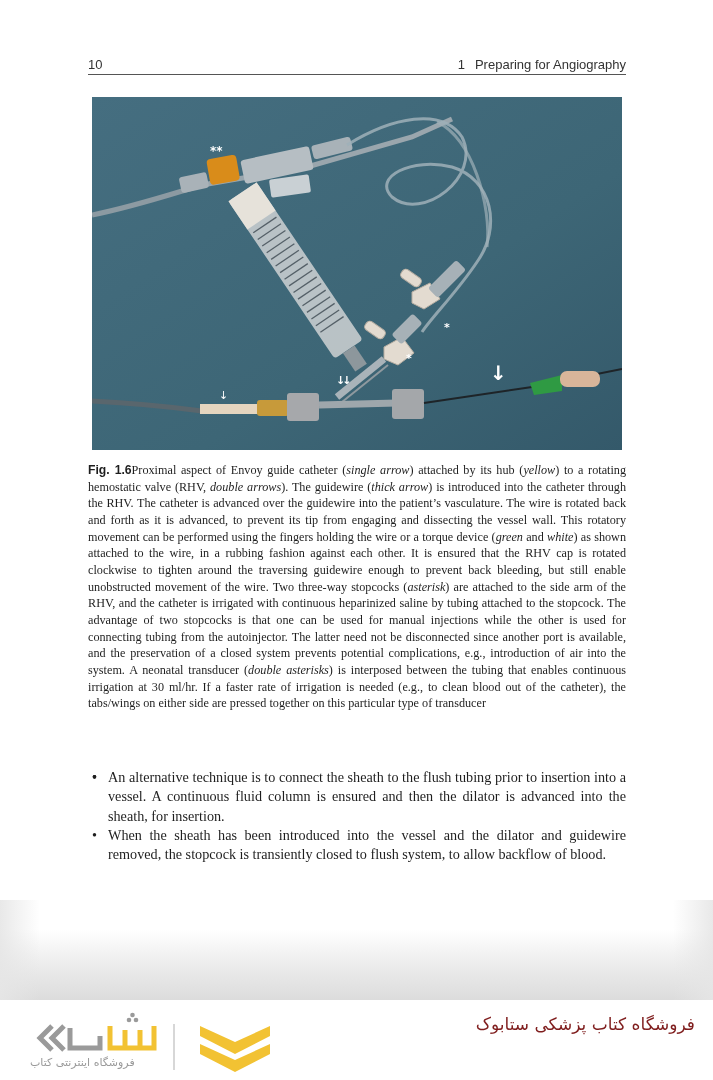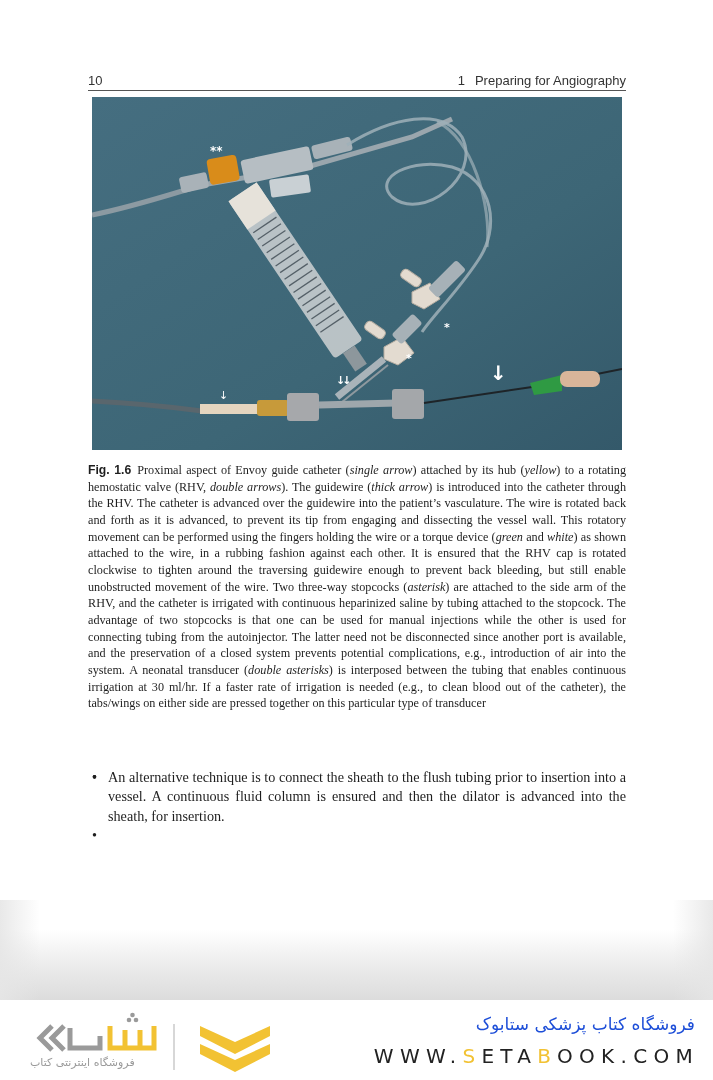--- a/index.html
+++ b/index.html
@@ -13,21 +13,21 @@
       position: absolute; left: 0; top: 0; width: 713px; height: 1000px;
       background: linear-gradient(to bottom, #ffffff 0px, #ffffff 930px, #ececec 965px, #dcdcdc 1000px);
     }
     .page::before, .page::after {
       content: ""; position: absolute; top: 900px; width: 40px; height: 100px;
     }
     .page::before { left: 0; background: linear-gradient(to right, rgba(230,230,230,0.9), rgba(255,255,255,0)); }
     .page::after { right: 0; background: linear-gradient(to left, rgba(230,230,230,0.9), rgba(255,255,255,0)); }
 
     .running-head {
-      position: absolute; left: 88px; top: 72px; width: 538px; height: 18px;
+      position: absolute; left: 88px; top: 56px; width: 538px; height: 18px;
       border-bottom: 1px solid #555;
       font-family: "Liberation Sans", "DejaVu Sans", sans-serif;
       font-size: 13px; color: #333;
     }
     .running-head .pno { position: absolute; left: 0; top: 1px; }
     .running-head .chap { position: absolute; right: 0; top: 1px; margin-left: 28px; }
     .running-head .chap .num { margin-right: 10px; }
 
     .photo {
       position: absolute; left: 92px; top: 97px; width: 530px; height: 353px;
@@ -39,42 +39,41 @@
       position: absolute; color: #ffffff; font-family: "DejaVu Sans", sans-serif;
       font-weight: bold; line-height: 1;
     }
 
     .caption {
       position: absolute; left: 88px; top: 462px; width: 538px;
       font-size: 12.2px; line-height: 16.65px; text-align: justify;
     }
     .caption .figlabel {
       font-family: "Liberation Sans", "DejaVu Sans", sans-serif; font-weight: bold;
-      margin-right: 6px;
     }
     .caption i { }
 
     .bullets {
       position: absolute; left: 88px; top: 768px; width: 538px;
       margin: 0; padding: 0; list-style: none;
       font-size: 14.2px; line-height: 19.3px;
     }
     .bullets li {
       position: relative; padding-left: 20px; text-align: justify;
     }
     .bullets li .dot {
       position: absolute; left: 4px; top: 0;
     }
 
     .footer {
       position: absolute; left: 0; top: 1000px; width: 713px; height: 80px; background: #ffffff;
     }
     .footer .fa-line {
       position: absolute; right: 18px; top: 14px;
-      font-family: "DejaVu Sans", sans-serif; font-size: 17px; color: #1d4ed8; direction: rtl; text-align: center;
+      font-family: "DejaVu Sans", sans-serif; font-size: 17px; color: #7f1d1d; direction: rtl; text-align: center;
     }
     .footer .url {
       position: absolute; right: 14px; top: 44px;
       font-family: "DejaVu Sans", sans-serif; font-size: 20px; letter-spacing: 6.3px; color: #222;
     }
     .footer .url .hl { color: #f2c233; }
     .logo { position: absolute; left: 30px; top: 12px; width: 250px; height: 64px; }
     .logo .sub {
       position: absolute; left: 0; top: 44px; font-family: "DejaVu Sans", sans-serif;
       font-size: 11px; color: #9a9a9a; direction: rtl;
@@ -173,21 +172,21 @@
   </div>
 
   <div class="caption">
     <span class="figlabel">Fig. 1.6</span><span id="caption-body"><span>Proximal aspect of Envoy guide catheter (</span><i>single arrow</i><span>) attached by its hub (</span><i>yellow</i><span>) to a rotating hemostatic valve (RHV, </span><i>double arrows</i><span>). The guidewire (</span><i>thick arrow</i><span>) is introduced into the catheter through the RHV. The catheter is advanced over the guidewire into the patient’s vasculature. The wire is rotated back and forth as it is advanced, to prevent its tip from engaging and dissecting the vessel wall. This rotatory movement can be performed using the fingers holding the wire or a torque device (</span><i>green</i><span> and </span><i>white</i><span>) as shown attached to the wire, in a rubbing fashion against each other. It is ensured that the RHV cap is rotated clockwise to tighten around the traversing guidewire enough to prevent back bleeding, but still enable unobstructed movement of the wire. Two three-way stopcocks (</span><i>asterisk</i><span>) are attached to the side arm of the RHV, and the catheter is irrigated with continuous heparinized saline by tubing attached to the stopcock. The advantage of two stopcocks is that one can be used for manual injections while the other is used for connecting tubing from the autoinjector. The latter need not be disconnected since another port is available, and the preservation of a closed system prevents potential complications, e.g., introduction of air into the system. A neonatal transducer (</span><i>double asterisks</i><span>) is interposed between the tubing that enables continuous irrigation at 30 ml/hr. If a faster rate of irrigation is needed (e.g., to clean blood out of the catheter), the tabs/wings on either side are pressed together on this particular type of transducer</span></span>
   </div>
 
   <ul class="bullets">
     <li><span class="dot">•</span></li>
     <li><span class="dot">•</span></li>
     <li><span class="dot">•</span><span>An alternative technique is to connect the sheath to the flush tubing prior to insertion into a vessel. A continuous fluid column is ensured and then the dilator is advanced into the sheath, for insertion.</span></li>
-    <li><span class="dot">•</span></li>
+    <li><span class="dot">•</span><span>When the sheath has been introduced into the vessel and the dilator and guidewire removed, the stopcock is transiently closed to flush system, to allow backflow of blood.</span></li>
   </ul>
 </div>
 
 <div class="footer">
   <div class="logo">
     <svg width="250" height="64" viewBox="0 0 250 64">
 
       <path d="M22 14 L10 26 L22 38" stroke="#9a9a9a" stroke-width="5" fill="none"></path>
       <path d="M34 14 L22 26 L34 38" stroke="#9a9a9a" stroke-width="5" fill="none"></path>
 
@@ -199,14 +198,13 @@
         <circle cx="102.5" cy="3" r="2.3" fill="#9a9a9a"></circle>
 
       <line x1="144" y1="12" x2="144" y2="58" stroke="#bdbdbd" stroke-width="1.2"></line>
 
       <path d="M170 14 L205 30 L240 14 L240 24 L205 42 L170 24 Z" fill="#f2c233"></path>
       <path d="M170 32 L205 48 L240 32 L240 42 L205 60 L170 42 Z" fill="#f2c233"></path>
     </svg>
     <span class="sub">فروشگاه اینترنتی کتاب</span>
   </div>
   <div class="fa-line">فروشگاه کتاب پزشکی ستابوک</div>
-  <div class="url"><span>WWW.</span><span class="hl">S</span><span>ETA</span><span class="hl">B</span><span>OOK.COM</span></div>
 </div>
 
 </body></html>

